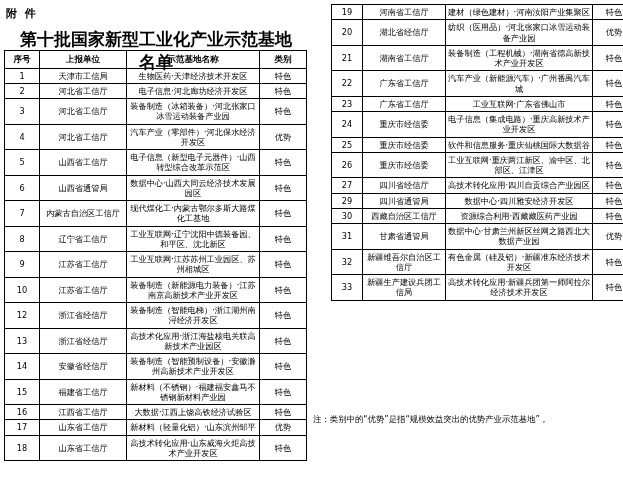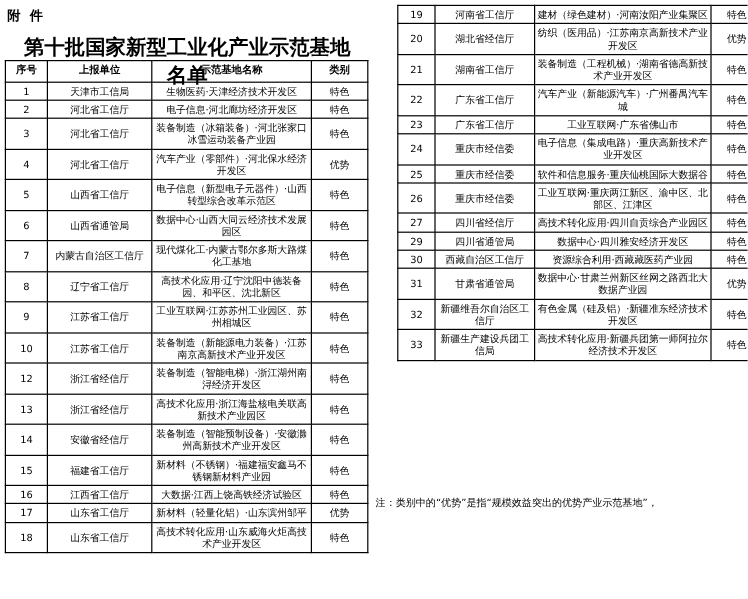--- a/index.html
+++ b/index.html
@@ -150,21 +150,21 @@
           </tr>
           <tr>
             <td class="c-idx">7</td>
             <td class="c-dept">内蒙古自治区工信厅</td>
             <td class="c-name name-cell">现代煤化工·内蒙古鄂尔多斯大路煤化工基地</td>
             <td class="c-type">特色</td>
           </tr>
           <tr>
             <td class="c-idx">8</td>
             <td class="c-dept">辽宁省工信厅</td>
-            <td class="c-name name-cell">高技术化应用·辽宁沈阳中德装备园、和平区、沈北新区</td>
+            <td class="c-name name-cell">工业互联网·辽宁沈阳中德装备园、和平区、沈北新区</td>
             <td class="c-type">特色</td>
           </tr>
           <tr>
             <td class="c-idx">9</td>
             <td class="c-dept">江苏省工信厅</td>
             <td class="c-name name-cell">工业互联网·江苏苏州工业园区、苏州相城区</td>
             <td class="c-type">特色</td>
           </tr>
           <tr>
             <td class="c-idx">10</td>
@@ -223,21 +223,21 @@
       <tbody id="right-body">
           <tr>
             <td class="c-idx">19</td>
             <td class="c-dept">河南省工信厅</td>
             <td class="c-name name-cell">建材（绿色建材）·河南汝阳产业集聚区</td>
             <td class="c-type">特色</td>
           </tr>
           <tr>
             <td class="c-idx">20</td>
             <td class="c-dept">湖北省经信厅</td>
-            <td class="c-name name-cell">纺织（医用品）·江苏南京高新技术产业开发区</td>
+            <td class="c-name name-cell">纺织（医用品）·河北张家口冰雪运动装备产业园</td>
             <td class="c-type">优势</td>
           </tr>
           <tr>
             <td class="c-idx">21</td>
             <td class="c-dept">湖南省工信厅</td>
             <td class="c-name name-cell">装备制造（工程机械）·湖南省德高新技术产业开发区</td>
             <td class="c-type">特色</td>
           </tr>
           <tr>
             <td class="c-idx">22</td>

